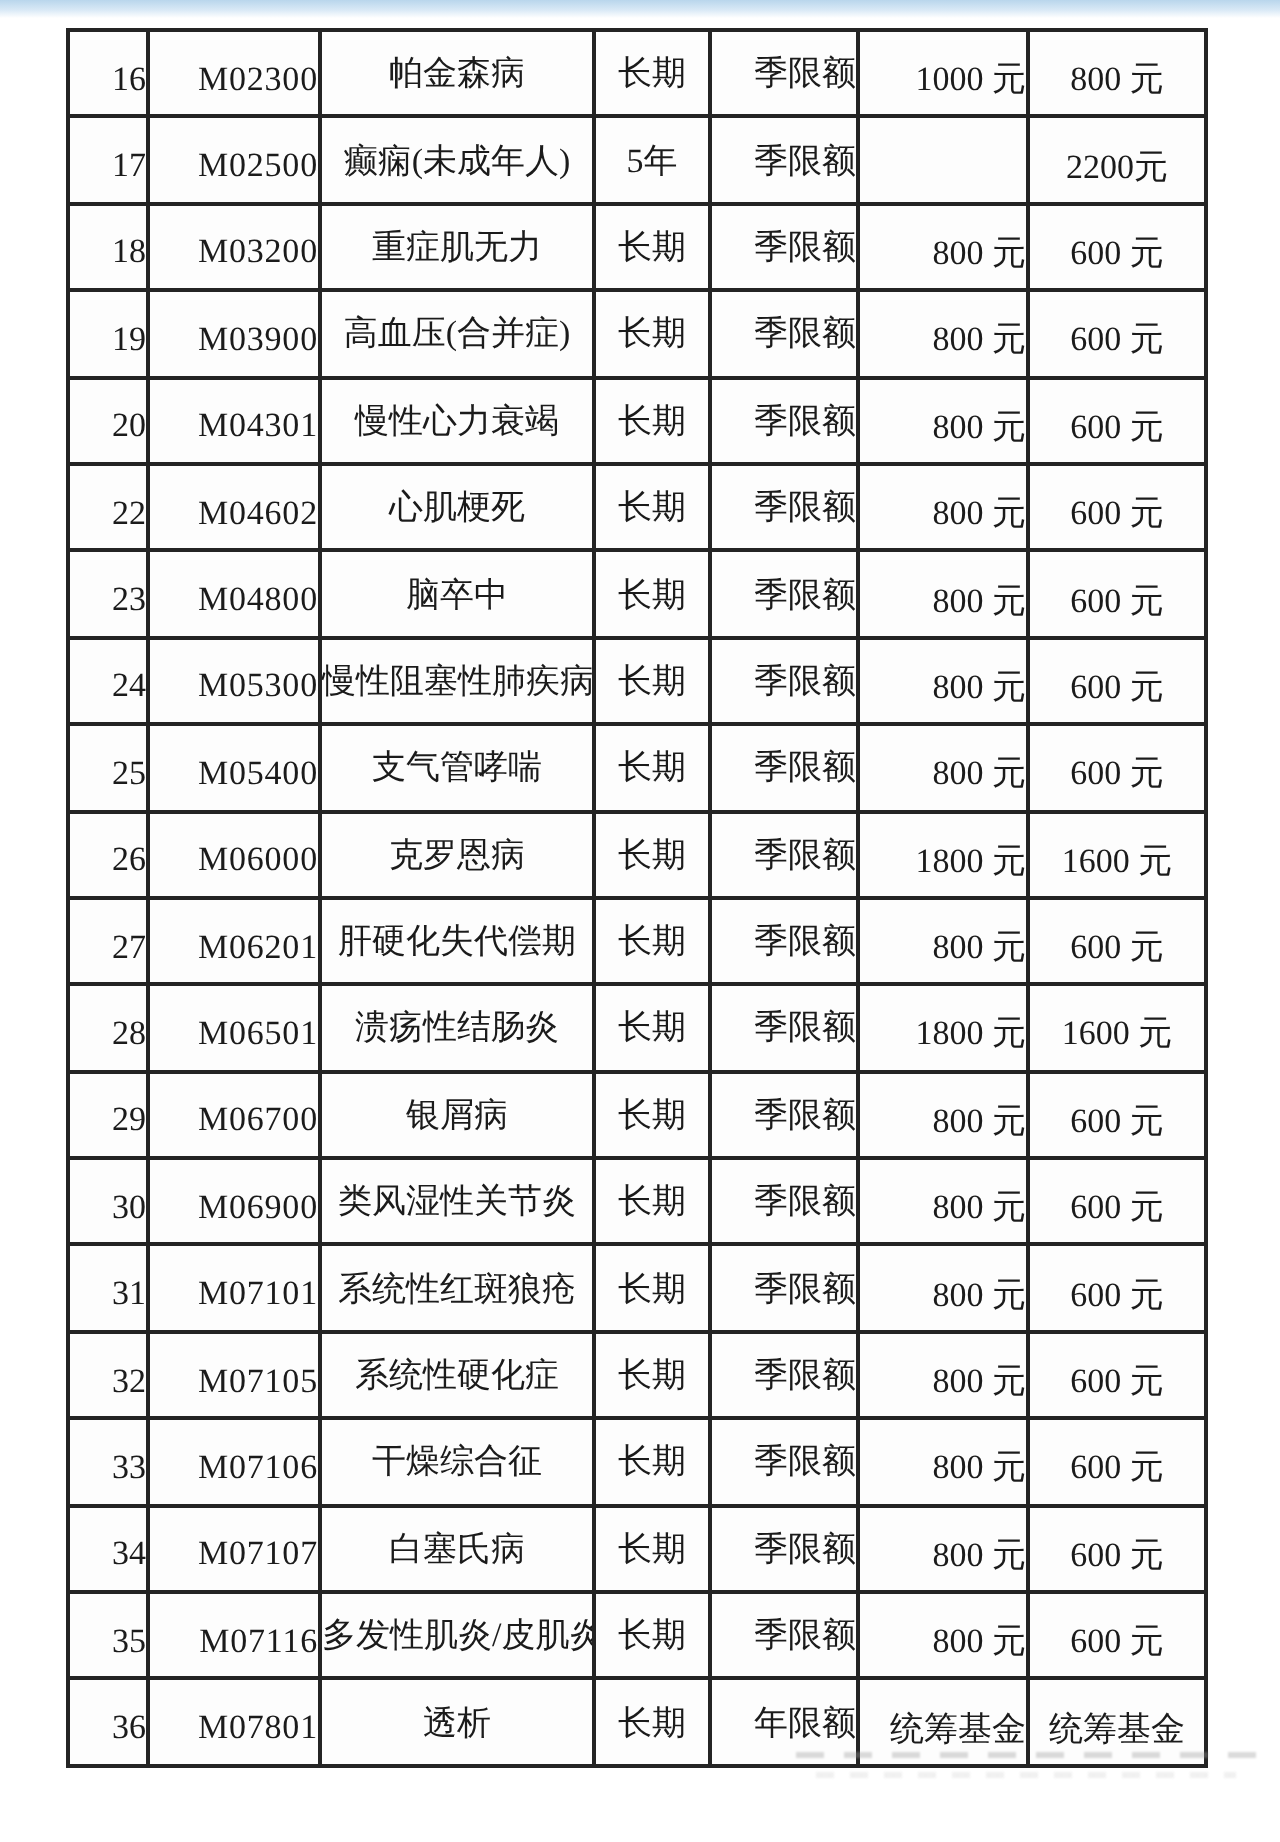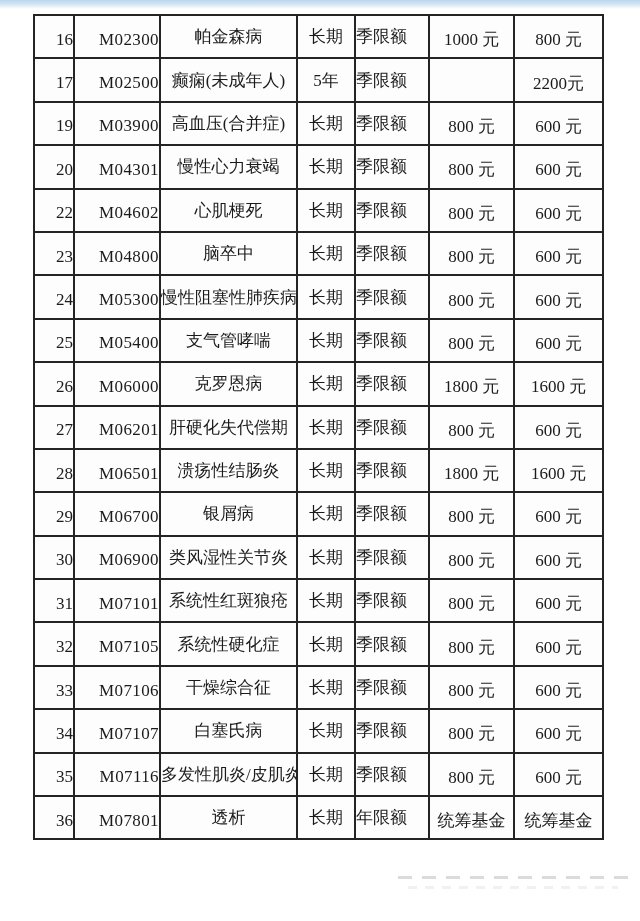--- a/index.html
+++ b/index.html
@@ -38,22 +38,22 @@
     vertical-align: middle;
     background: #fdfdfd;
   }
   td.c-no    { text-align: right; padding-right: 4px; }
   td.c-no span, td.c-code span, td.c-amt1 span, td.c-amt2 span {
     position: relative; top: 3px; display: inline-block;
   }
   td.c-code  { text-align: right; padding-right: 3px; font-size: 18px; letter-spacing: 0.4px; margin-left: 14px; }
   td.c-name  { text-align: center; font-size: 17.5px; }
   td.c-dur   { text-align: center; padding-left: 7px; font-size: 17.5px; }
-  td.c-limit { text-align: left; padding-left: 7px; font-size: 17.5px; }
-  td.c-amt1  { text-align: center; padding-left: 4px; }
+  td.c-limit { text-align: right; padding-left: 7px; font-size: 17.5px; }
+  td.c-amt1  { text-align: right; padding-left: 4px; }
   td.c-amt2  { text-align: center; padding-left: 4px; }
   
   .watermark {
     position: absolute;
     left: 398px; top: 874px;
     width: 234px; height: 20px;
     opacity: 0.45;
     filter: blur(0.6px);
     pointer-events: none;
   }
@@ -101,20 +101,29 @@
   <tr>
     <td class="c-no"><span>17</span></td>
     <td class="c-code"><span>M02500</span></td>
     <td class="c-name"><span>癫痫(未成年人)</span></td>
     <td class="c-dur"><span>5年</span></td>
     <td class="c-limit"><span>季限额</span></td>
     <td class="c-amt1"><span></span></td>
     <td class="c-amt2"><span>2200元</span></td>
   </tr>
 
+  <tr>
+    <td class="c-no"><span>18</span></td>
+    <td class="c-code"><span>M03200</span></td>
+    <td class="c-name"><span>重症肌无力</span></td>
+    <td class="c-dur"><span>长期</span></td>
+    <td class="c-limit"><span>季限额</span></td>
+    <td class="c-amt1"><span>800 元</span></td>
+    <td class="c-amt2"><span>600 元</span></td>
+  </tr>
 
   <tr>
     <td class="c-no"><span>19</span></td>
     <td class="c-code"><span>M03900</span></td>
     <td class="c-name"><span>高血压(合并症)</span></td>
     <td class="c-dur"><span>长期</span></td>
     <td class="c-limit"><span>季限额</span></td>
     <td class="c-amt1"><span>800 元</span></td>
     <td class="c-amt2"><span>600 元</span></td>
   </tr>

